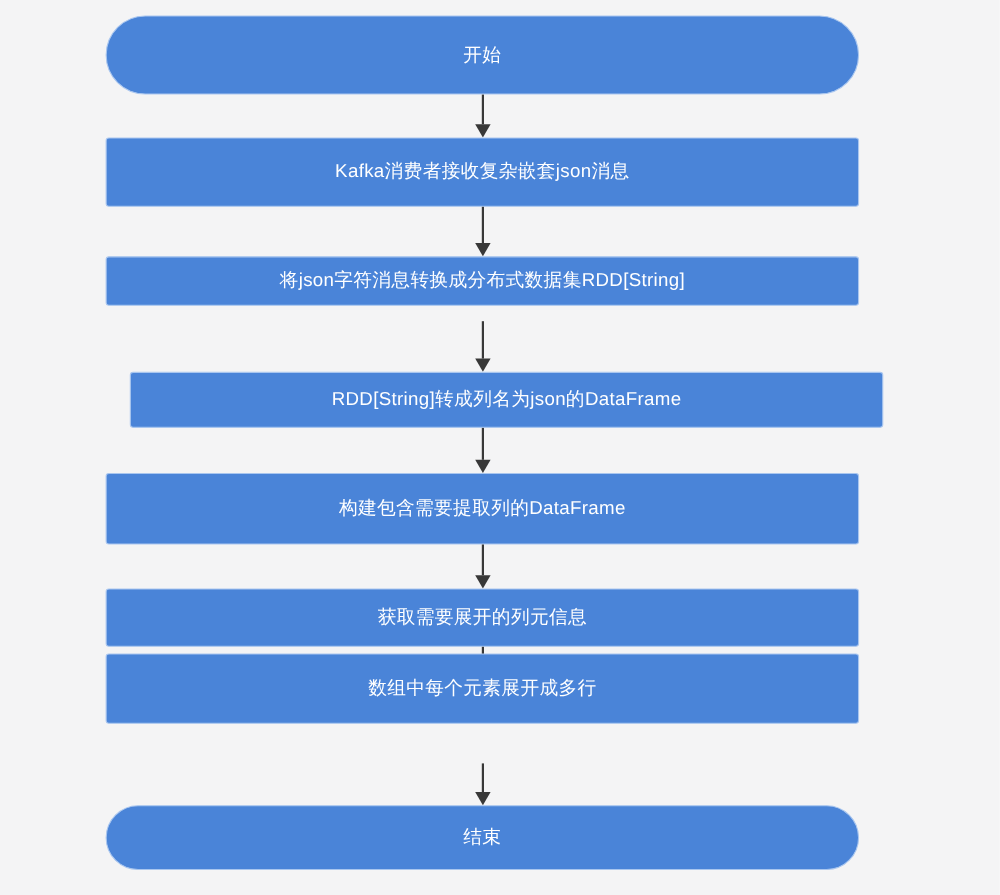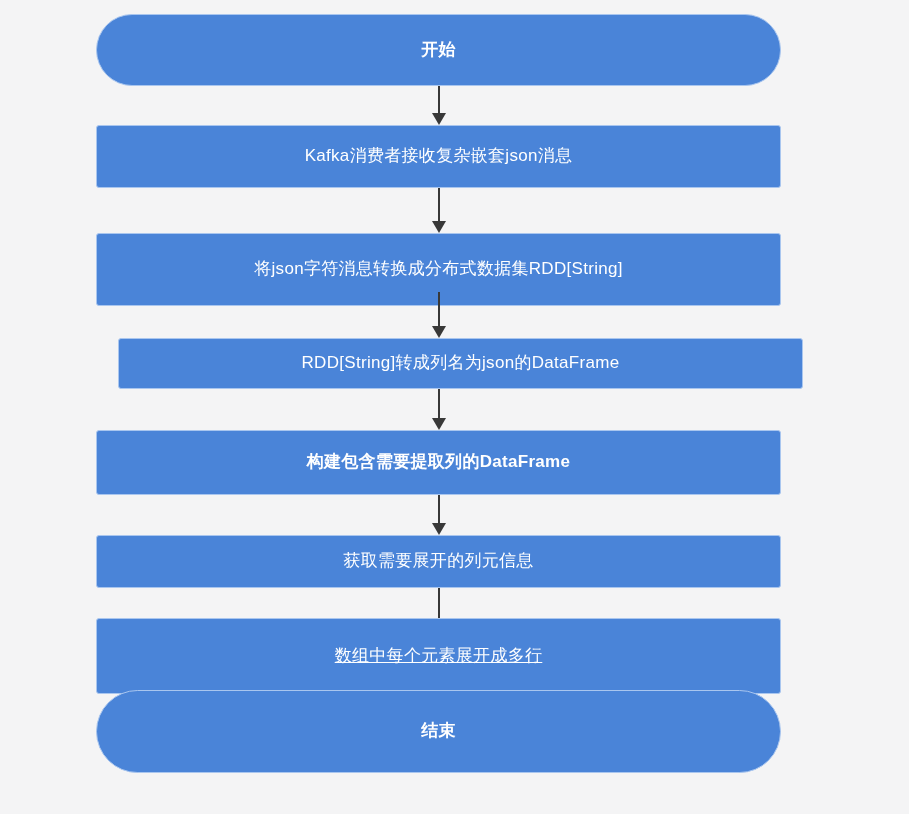--- a/index.html
+++ b/index.html
@@ -18,21 +18,21 @@
     width: 685px;
     background: var(--node-fill, #4a84d8);
     border: 1px solid var(--node-border, #a9c6ef);
     color: var(--node-text, #ffffff);
     display: flex;
     align-items: center;
     justify-content: center;
     border-radius: 3px;
     cursor: default;
   }
-  .node.terminator { border-radius: 999px; font-weight: bold; }
+  .node.terminator { border-radius: 999px; }
   .node-label {
     font-size: 17px;
     line-height: 1.2;
     letter-spacing: 0.3px;
     white-space: nowrap;
     text-align: center;
   }
   .arrow {
     position: absolute;
     left: 425px;
@@ -70,62 +70,62 @@
 
   <div class="node" style="top:125px;height:63px;">
     <span class="node-label">Kafka消费者接收复杂嵌套json消息</span>
   </div>
 
   <div class="arrow" style="top:188px;height:45px;">
     <div class="arrow-line"></div>
     <div class="arrow-head"></div>
   </div>
 
-  <div class="node" style="top:233px;height:73px;">
+  <div class="node" style="top:233px;height:45px;">
     <span class="node-label">将json字符消息转换成分布式数据集RDD[String]</span>
   </div>
 
   <div class="arrow" style="top:292px;height:46px;">
     <div class="arrow-line"></div>
     <div class="arrow-head"></div>
   </div>
 
   <div class="node" style="top:338px;height:51px;margin-left:22px;">
     <span class="node-label">RDD[String]转成列名为json的DataFrame</span>
   </div>
 
   <div class="arrow" style="top:389px;height:41px;">
     <div class="arrow-line"></div>
     <div class="arrow-head"></div>
   </div>
 
-  <div class="node" style="top:430px;height:65px;font-weight:bold;">
+  <div class="node" style="top:430px;height:65px;">
     <span class="node-label">构建包含需要提取列的DataFrame</span>
   </div>
 
   <div class="arrow" style="top:495px;height:40px;">
     <div class="arrow-line"></div>
     <div class="arrow-head"></div>
   </div>
 
   <div class="node" style="top:535px;height:53px;align-items:center;">
     <span class="node-label">获取需要展开的列元信息</span>
   </div>
 
   <div class="arrow" style="top:588px;height:42px;">
     <div class="arrow-line"></div>
     <div class="arrow-head"></div>
   </div>
 
-  <div class="node" style="top:618px;height:76px;text-decoration:underline;">
+  <div class="node" style="top:594px;height:64px;">
     <span class="node-label">数组中每个元素展开成多行</span>
   </div>
 
   <div class="arrow" style="top:694px;height:38px;">
     <div class="arrow-line"></div>
     <div class="arrow-head"></div>
   </div>
 
-  <div class="node terminator" style="top:690px;height:83px;">
+  <div class="node terminator" style="top:732px;height:59px;">
     <span class="node-label">结束</span>
   </div>
 
 </div>
 
 </body></html>

